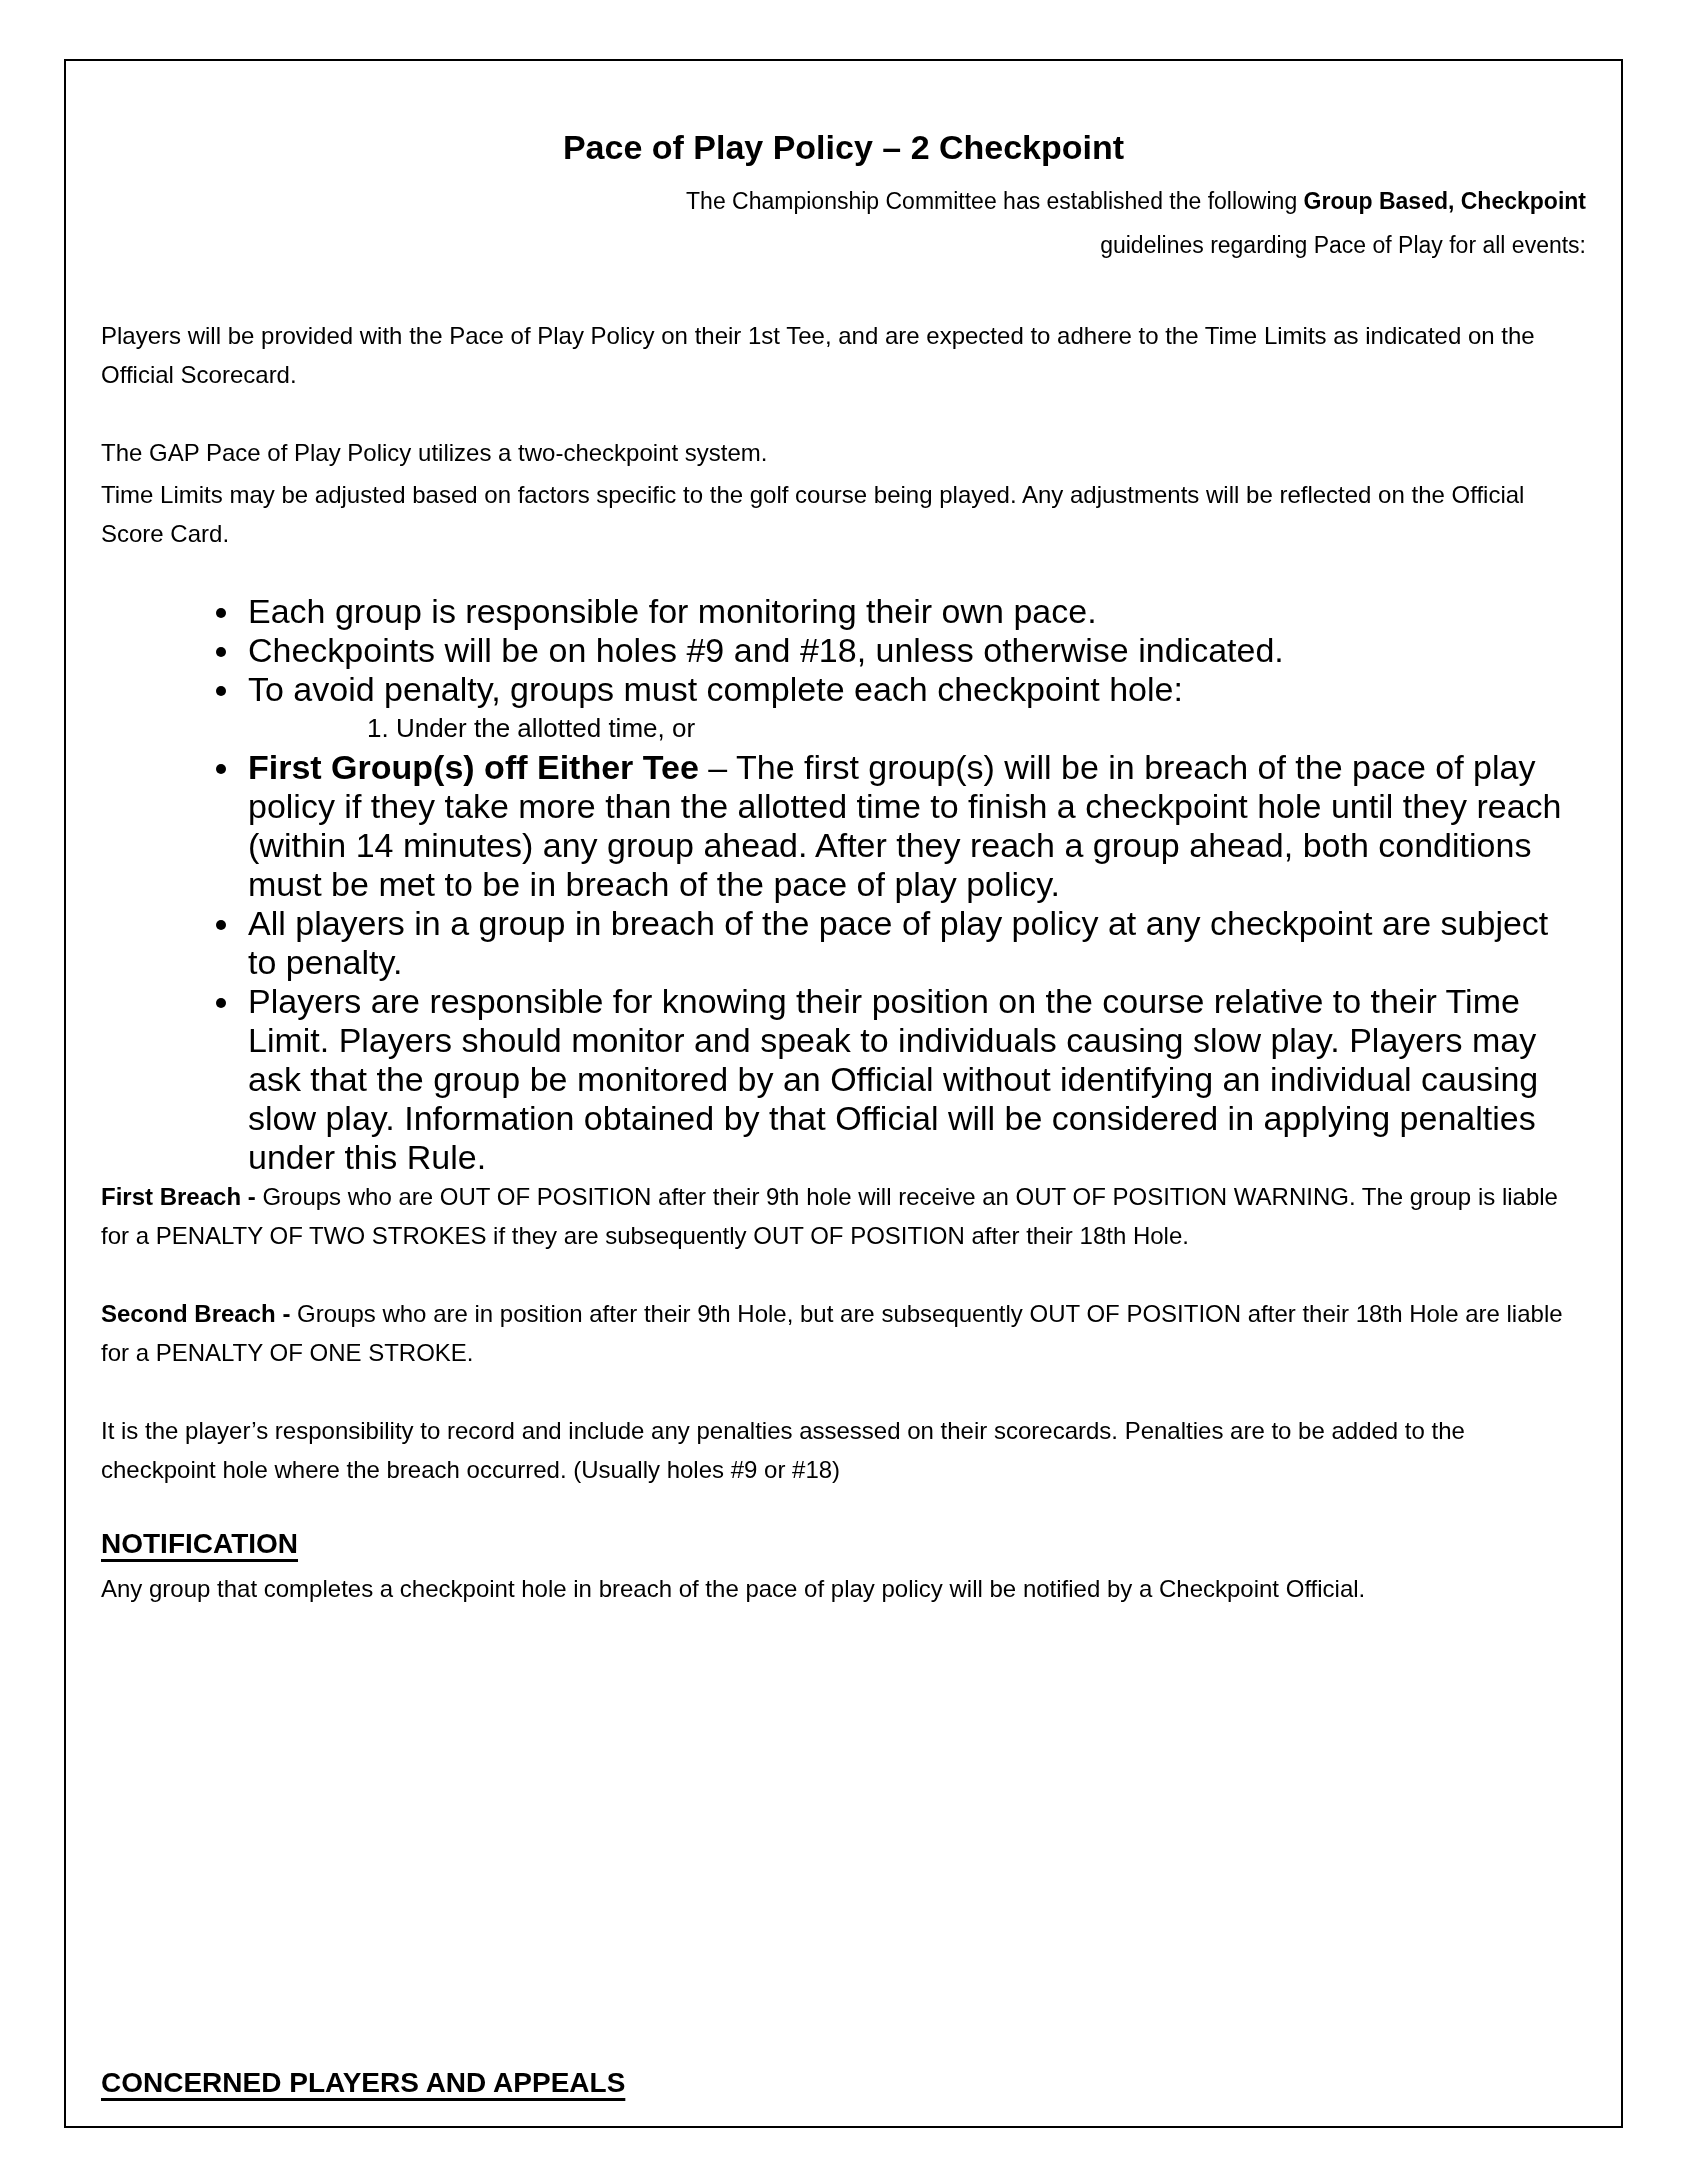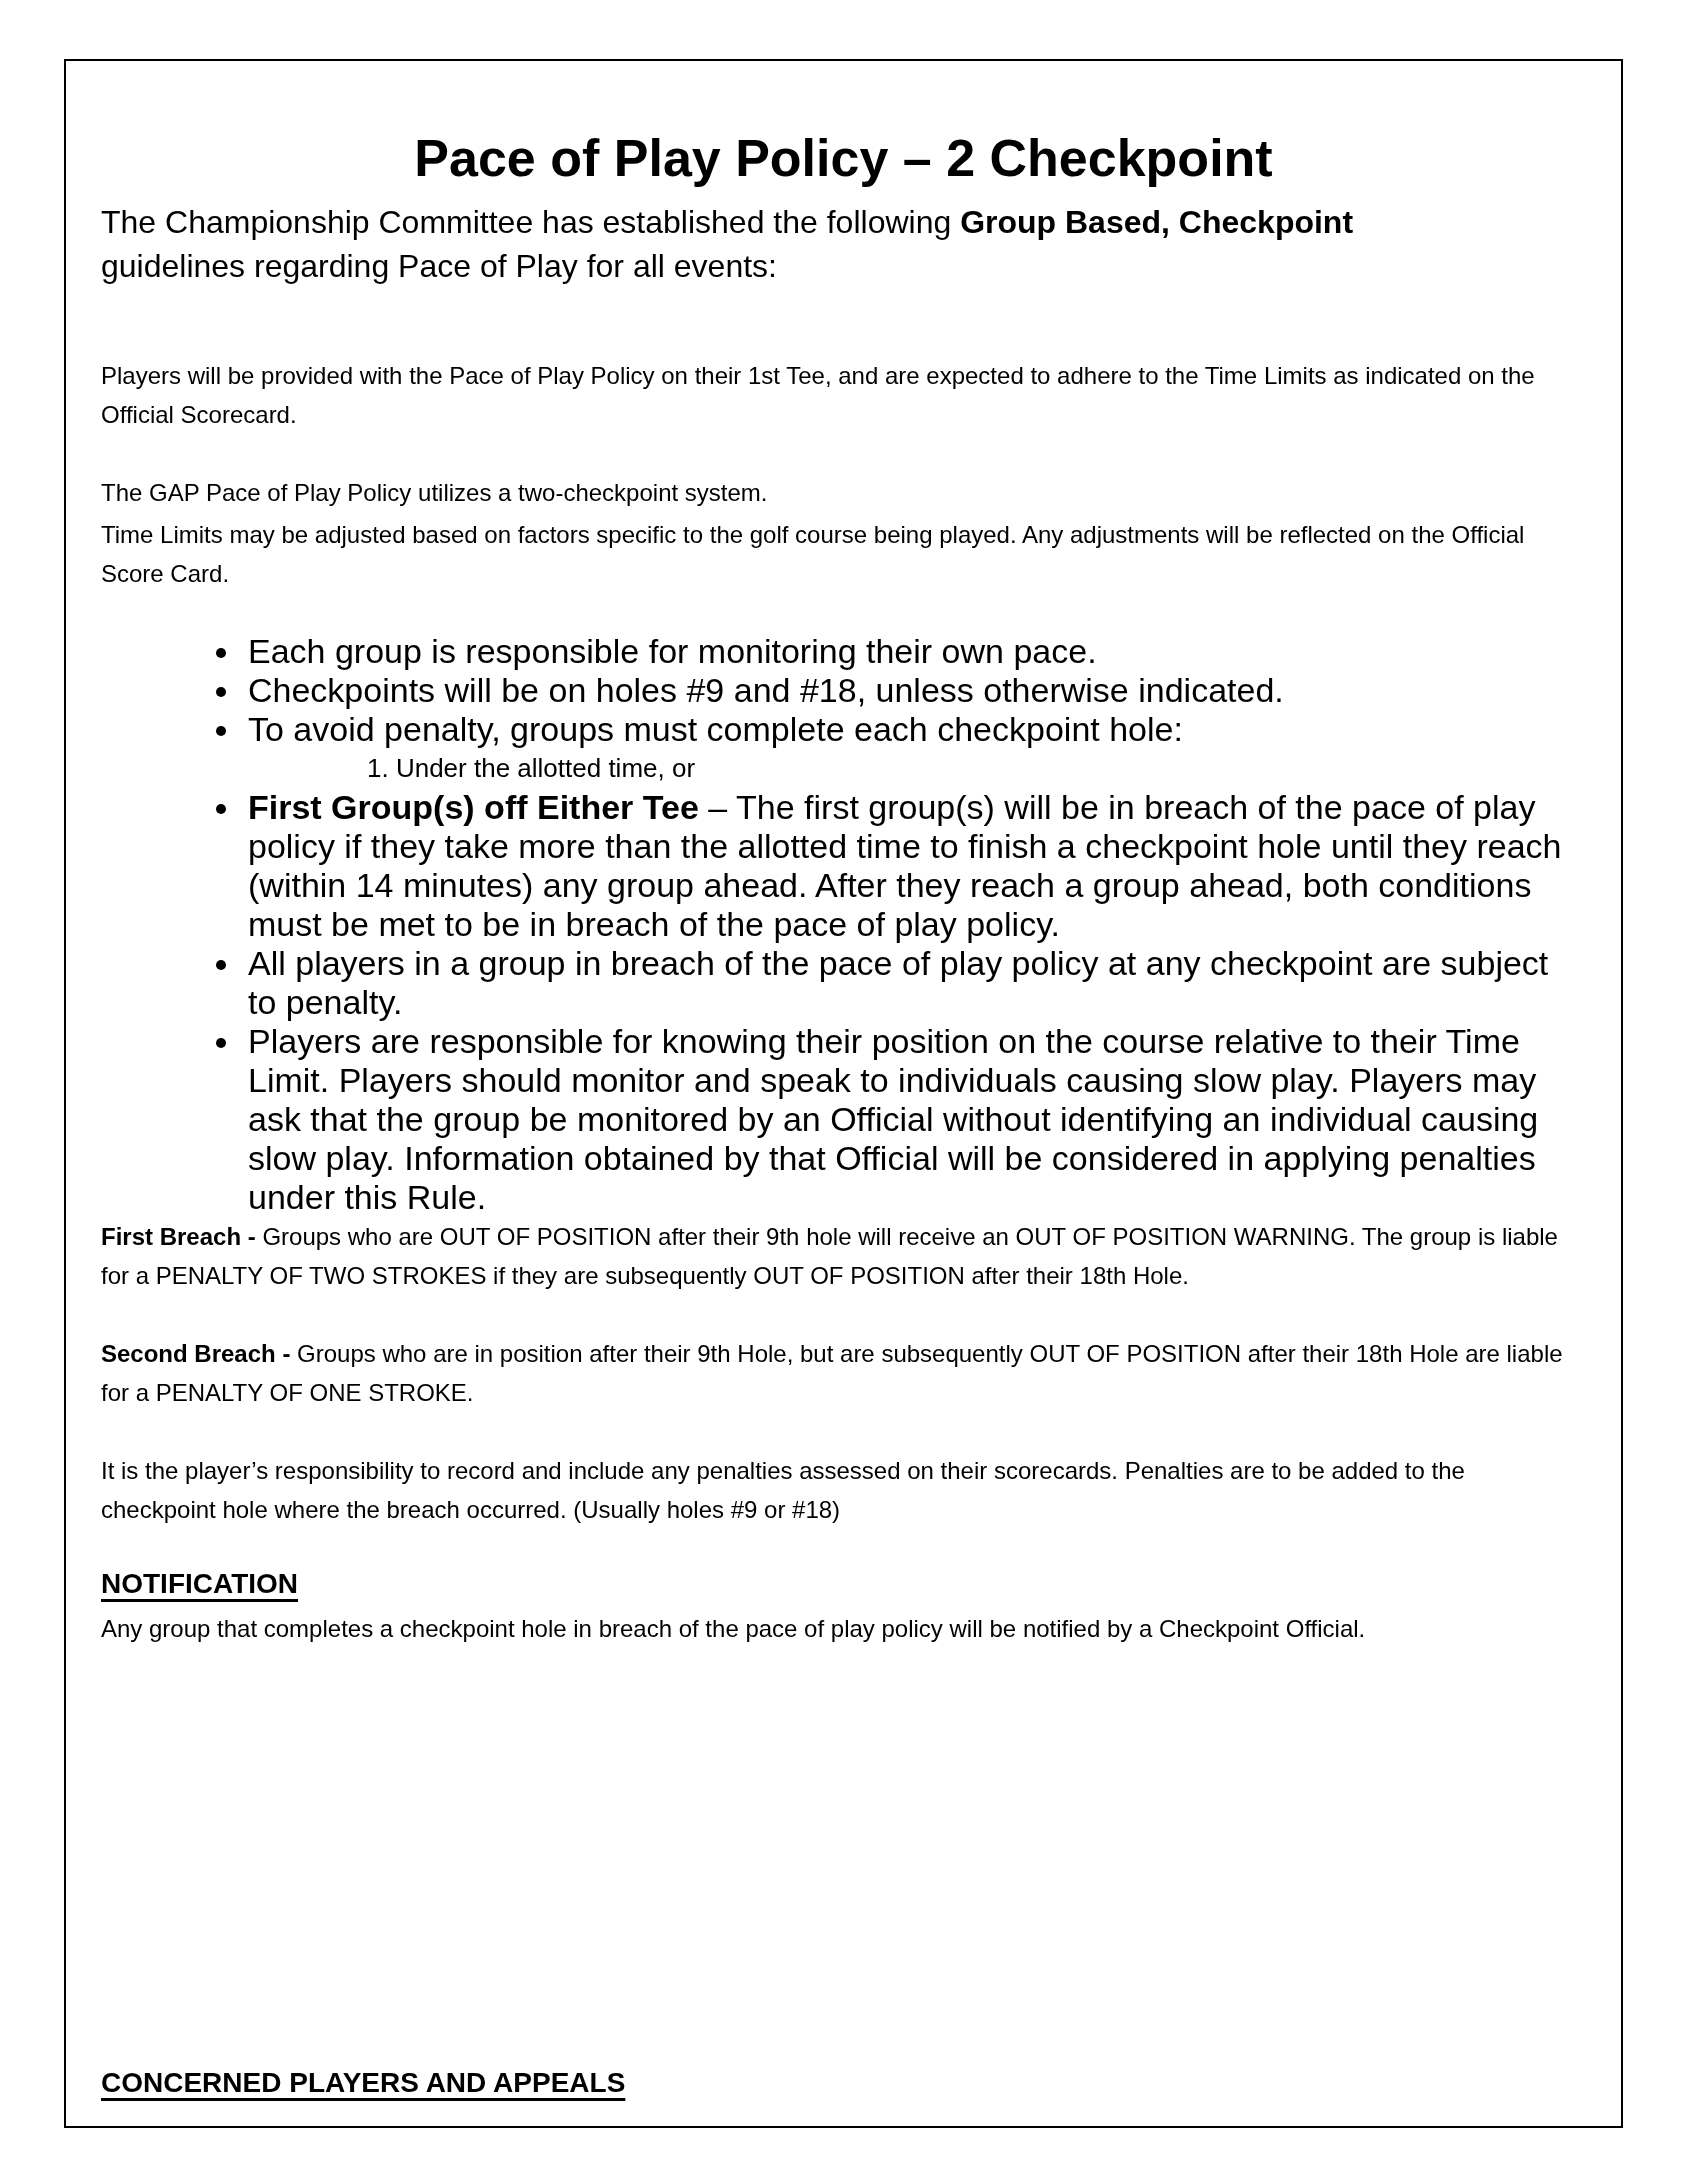--- a/index.html
+++ b/index.html
@@ -19,31 +19,31 @@
     left: 64px;
     top: 59px;
     width: 1559px;
     height: 2069px;
     border: 2.5px solid #000000;
     box-sizing: border-box;
     padding: 52px 35px 0 35px;
     background: #ffffff;
   }
   .title {
-    font-size: 52px;
+    font-size: 34px;
     font-weight: bold;
     text-align: center;
     margin: 15px 0 11.8px 0;
     letter-spacing: 0px;
   }
   .subtitle {
-    font-size: 32px;
+    font-size: 23px;
     line-height: 44px;
-    text-align: left;
-    margin: 0 0 68px 0;
+    text-align: right;
+    margin: 0 0 49px 0;
   }
   .body-text {
     font-size: 24px;
     line-height: 39px;
     margin: 0 0 39px 0;
   }
   .no-gap {
     margin-bottom: 3.4px;
   }
   ul.bullets {

